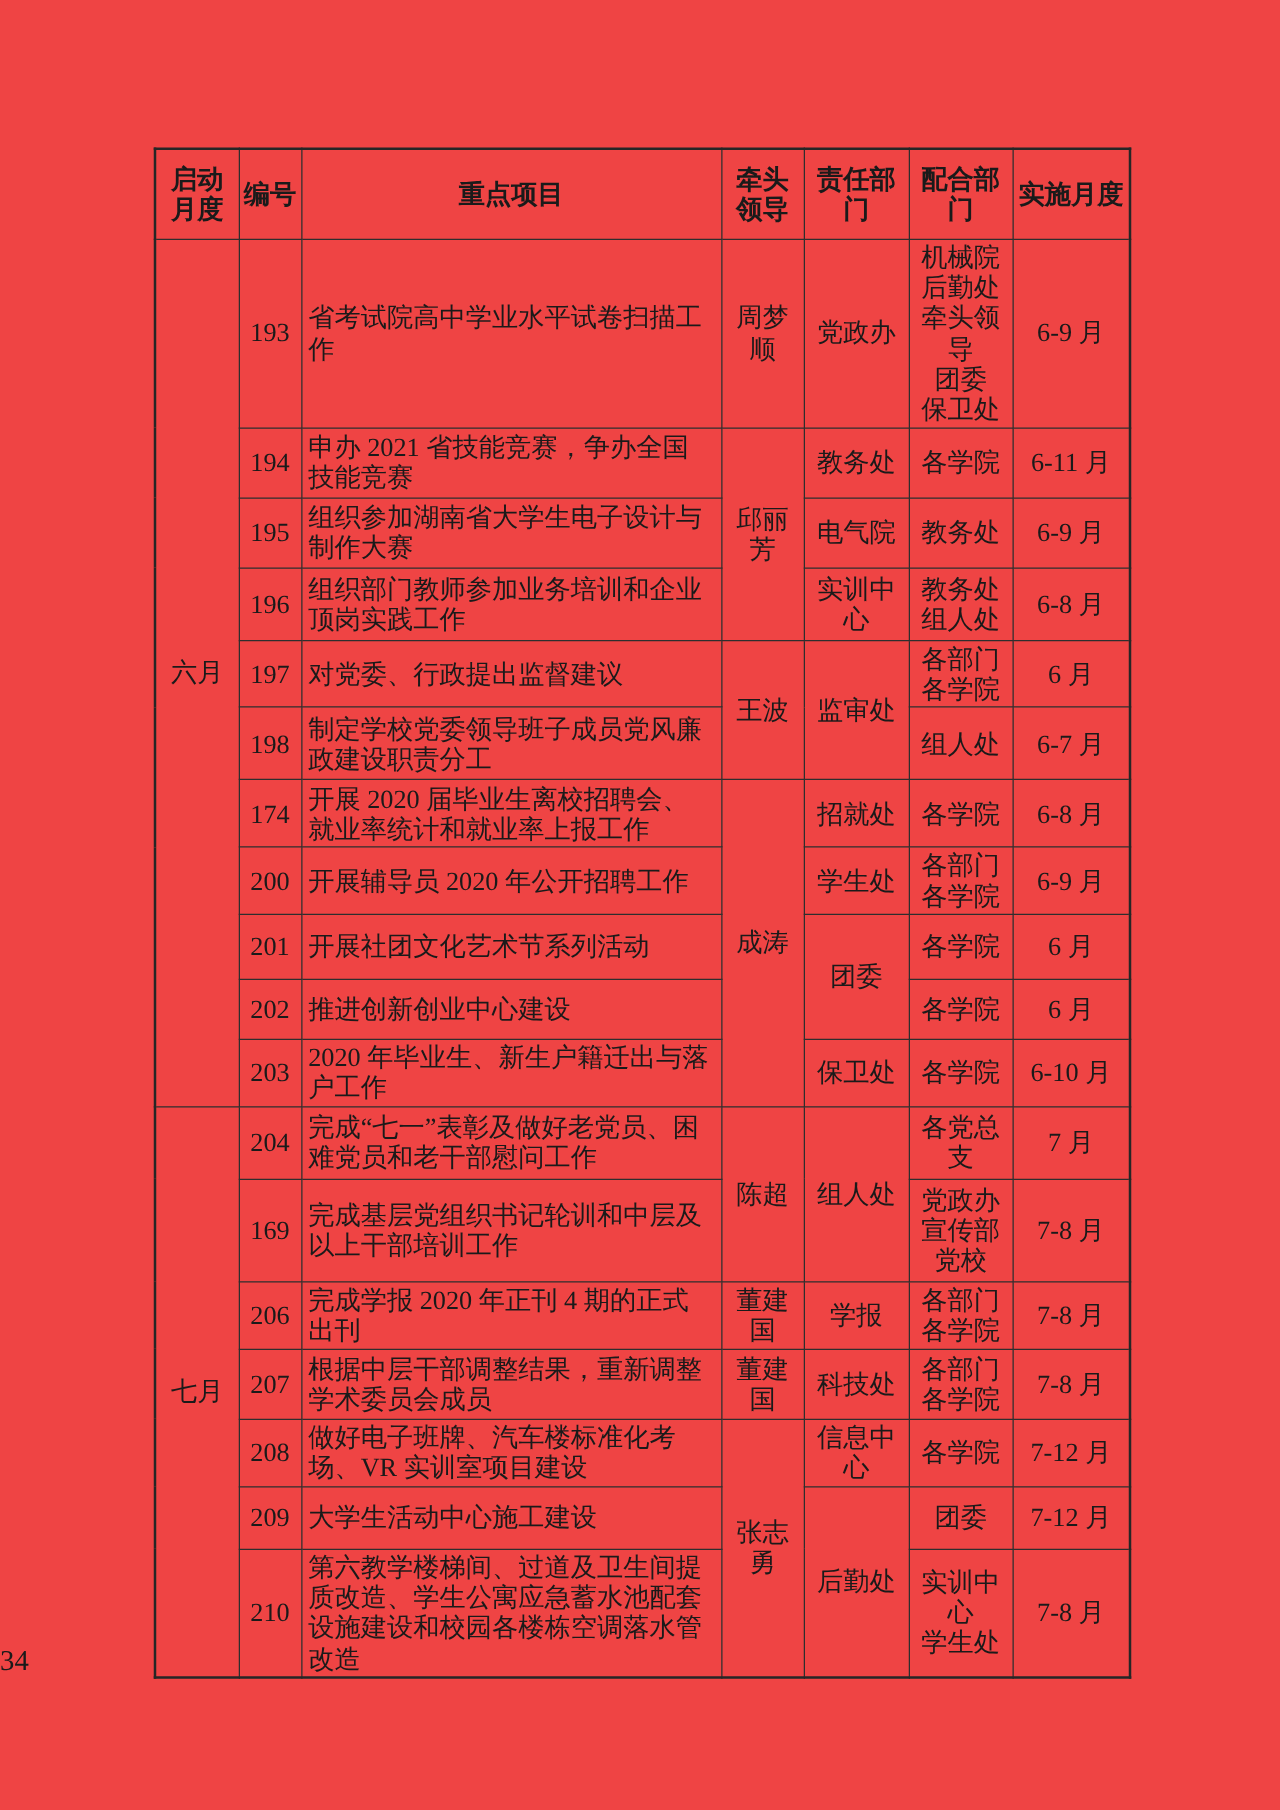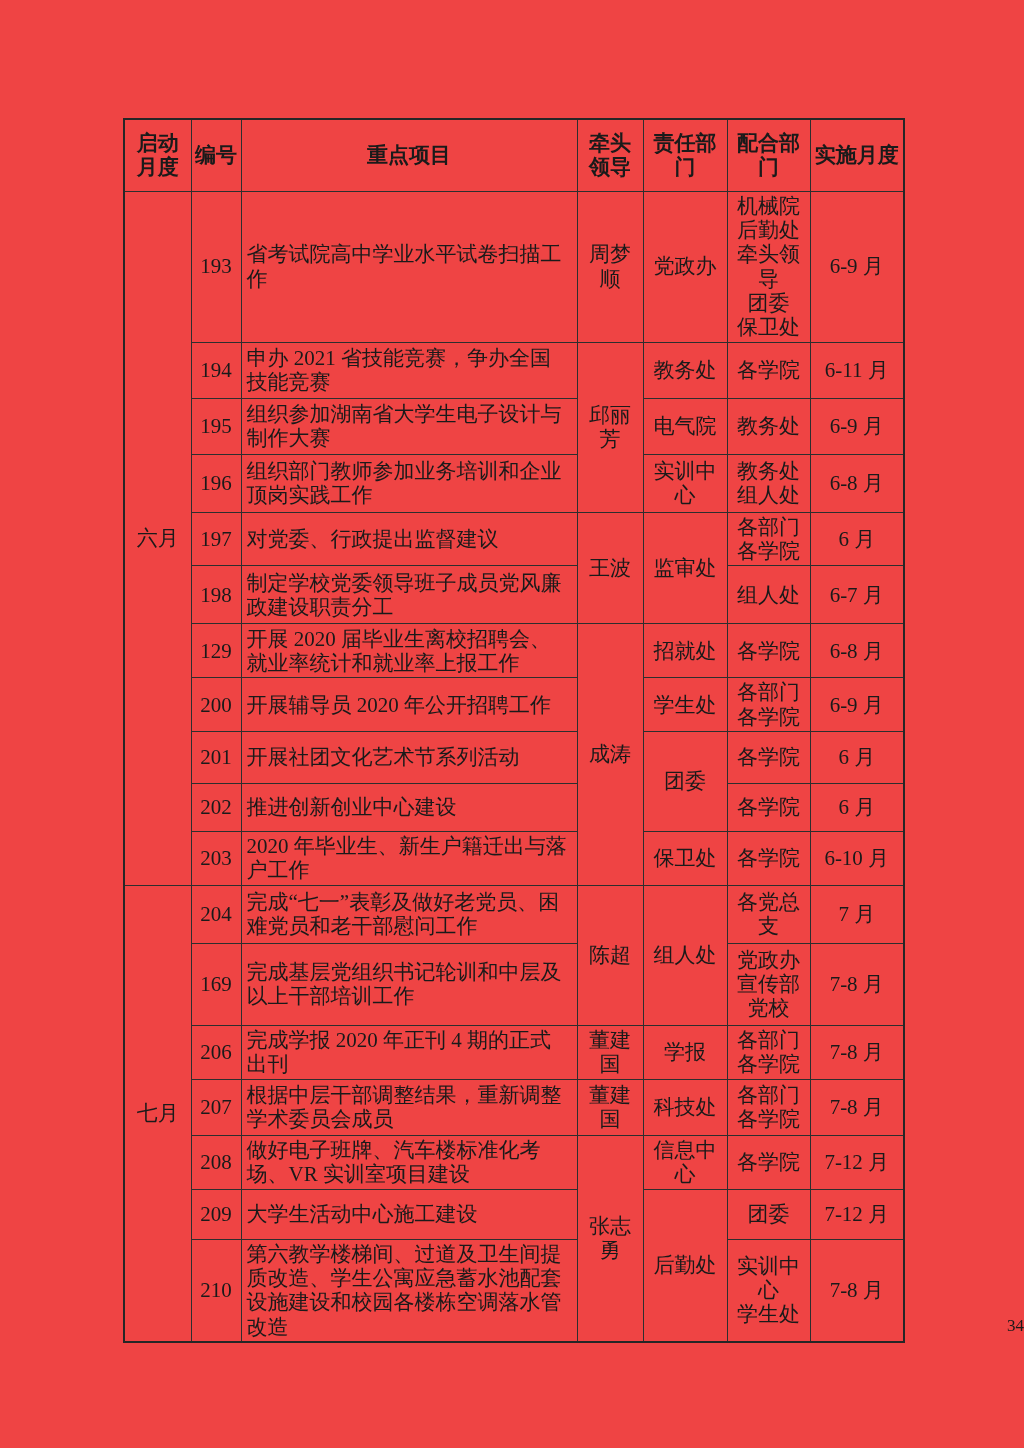--- a/index.html
+++ b/index.html
@@ -33,22 +33,22 @@
   }
   .plan thead tr { height:72px; }
   .plan th { font-weight:bold; }
   .plan td.col-project { text-align:left; padding:2px 5px; }
   .plan td.col-cooperating,
   .plan td.col-responsible { white-space:pre-line; }
   .plan td.col-schedule { white-space:nowrap; }
   .pagenum {
     position:absolute; top:1316px; left:0;
     width:100%;
-    text-align:right;
-    font-size:17px;
+    text-align:left;
+    font-size:23px;
   }
 </style>
 </head>
 <body>
 
 <div class="page">
   <table class="plan">
     <colgroup>
       <col style="width:67px">
         <col style="width:50px">
@@ -115,21 +115,21 @@
 各学院</td>
           <td class="col-schedule">6 月</td>
         </tr>
         <tr style="height: 58px;">
           <td class="col-id">198</td>
           <td class="col-project">制定学校党委领导班子成员党风廉政建设职责分工</td>
           <td class="col-cooperating">组人处</td>
           <td class="col-schedule">6-7 月</td>
         </tr>
         <tr style="height: 54px;">
-          <td class="col-id">129</td>
+          <td class="col-id">174</td>
           <td class="col-project">开展 2020 届毕业生离校招聘会、就业率统计和就业率上报工作</td>
           <td class="col-leader" rowspan="5">成涛</td>
           <td class="col-responsible">招就处</td>
           <td class="col-cooperating">各学院</td>
           <td class="col-schedule">6-8 月</td>
         </tr>
         <tr style="height: 50px;">
           <td class="col-id">200</td>
           <td class="col-project">开展辅导员 2020 年公开招聘工作</td>
           <td class="col-responsible">学生处</td>

